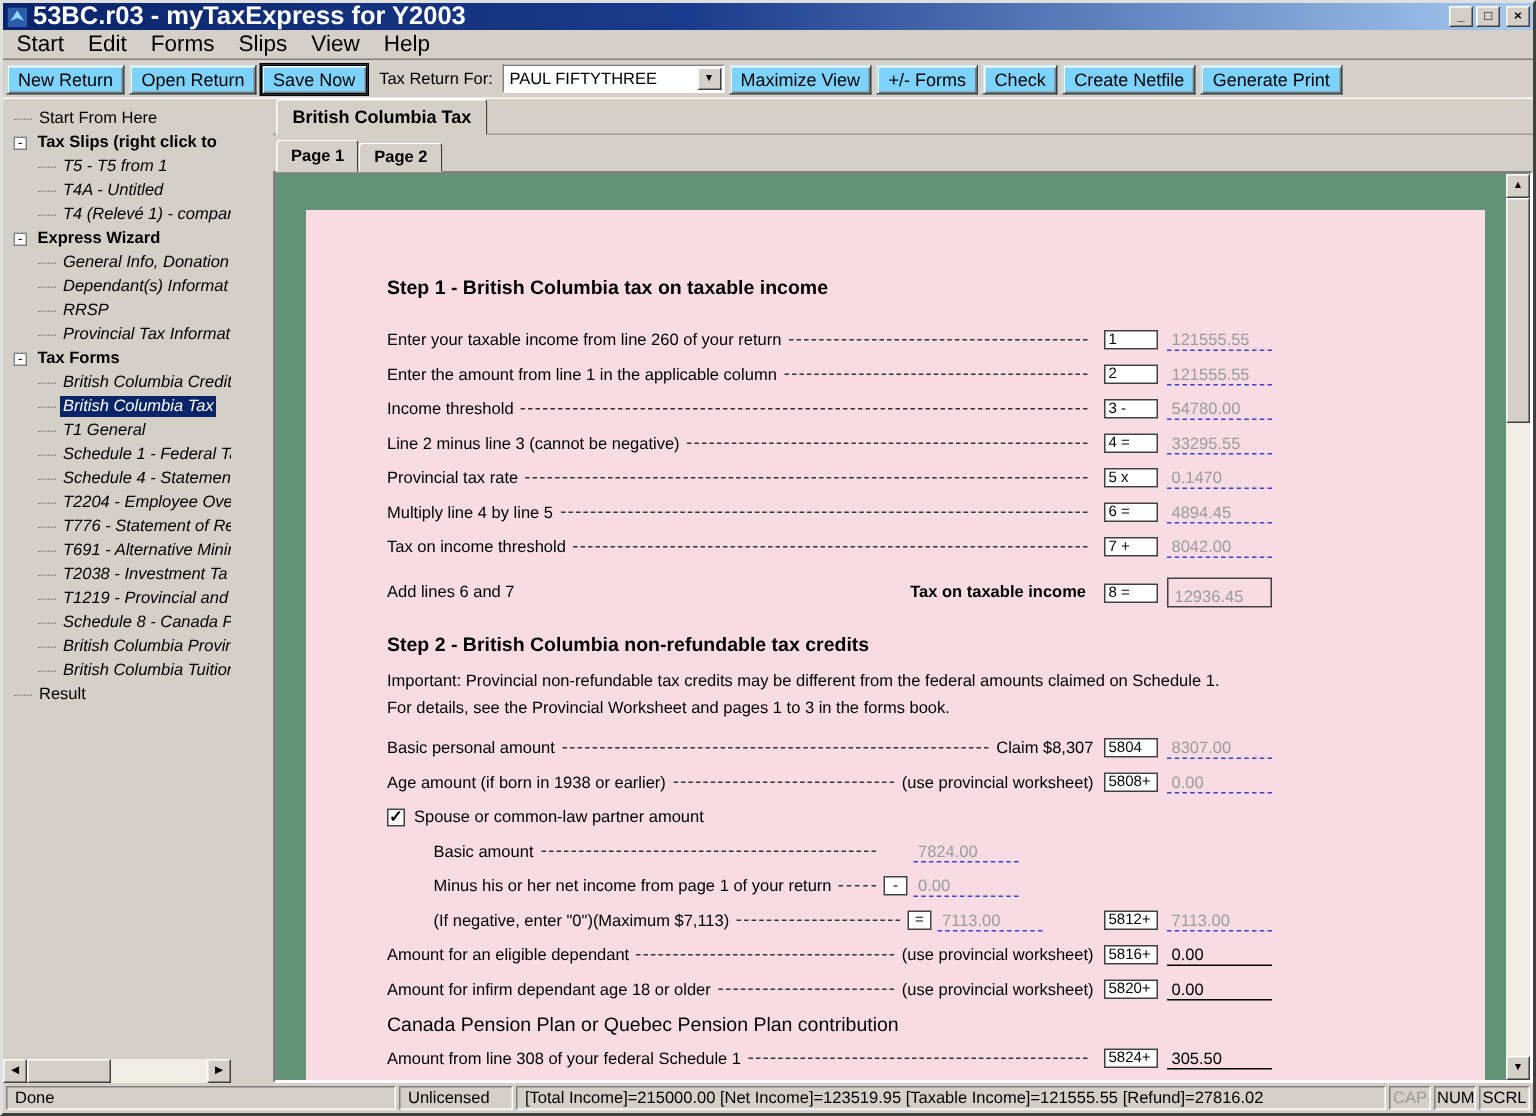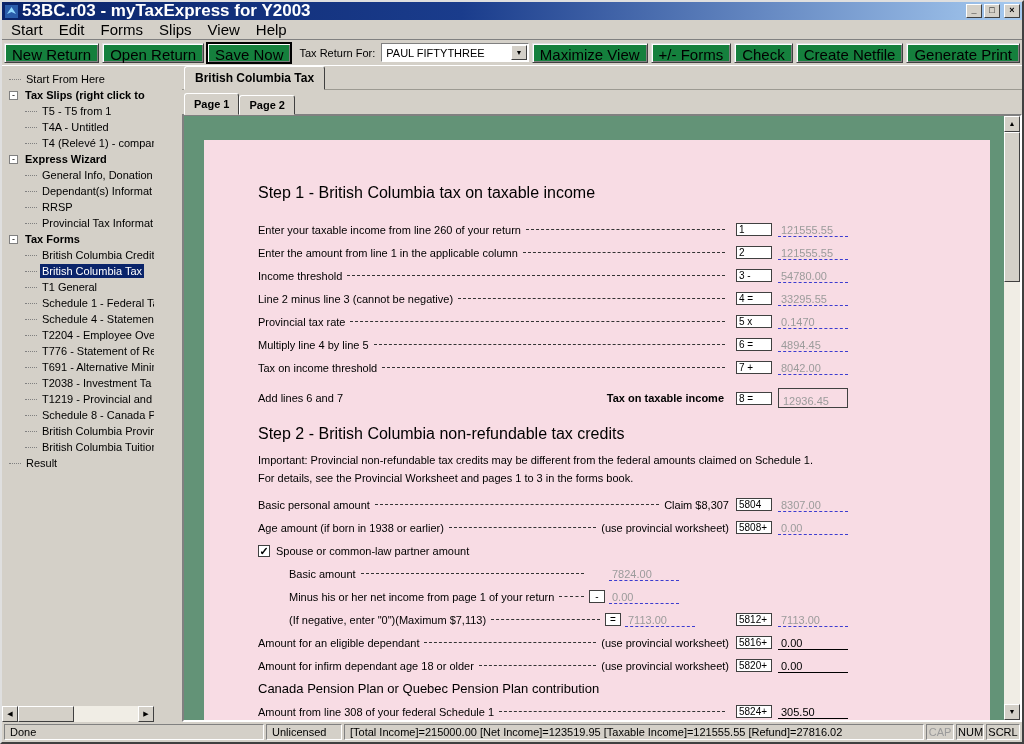--- a/index.html
+++ b/index.html
@@ -37,21 +37,21 @@
     font-size:15px; padding-left:1px; border-bottom:1px solid #808080;
   }
   .menu-item { padding:3px 8px; }
 
   
   .toolbar {
     height:26px; flex:0 0 26px; display:flex; align-items:center;
     gap:3px; padding:2px 2px; border-bottom:1px solid #fff;
   }
   .tb-btn {
-    height:20px; background:#15803d; font-size:15px; padding:2px 7px; white-space:nowrap;
+    height:20px; background:#7dd3fc; font-size:12px; padding:2px 7px; white-space:nowrap;
     border:1px solid; border-color:#dfdfdf #404040 #404040 #dfdfdf;
     box-shadow: inset 1px 1px 0 #ffffff, inset -1px -1px 0 #808080;
     color:#000;
   }
   .tb-btn.focused { border-color:#000; box-shadow: inset 1px 1px 0 #ffffff, inset -1px -1px 0 #808080, 0 0 0 1px #000; }
   .tb-label { font-size:11px; padding:0 3px 0 5px; white-space:nowrap; }
   .combo {
     width:148px; height:19px; background:#fff; display:flex; align-items:center;
     border:1px solid; border-color:#808080 #fff #fff #808080;
   }
@@ -61,21 +61,21 @@
     background:#d4d0c8; border:1px solid; border-color:#fff #404040 #404040 #fff;
     font-size:7px; line-height:13px; text-align:center; color:#000;
   }
 
   
   .main { flex:1; display:flex; min-height:0;gap:12px; }
   .sidebar { width:152px; flex:0 0 152px; display:flex; flex-direction:column; overflow:hidden; }
   .tree { flex:1; overflow:hidden; padding-top:5px; }
   .titem { display:flex; align-items:center; height:16px; font-size:11px; white-space:nowrap; overflow:hidden; color:#000; }
   .lvl0 { padding-left:7px; }
-  .lvl1 { padding-left:23px; }
+  .lvl1 { padding-left:23px;font-style:italic; }
   .lvl1::before, .plain::before {
     content:""; flex:0 0 12px; width:12px; border-top:1px dotted #808080; margin-right:3px;
   }
   .tbox {
     width:9px; height:9px; flex:0 0 9px; background:#fff; border:1px solid #808080;
     font-size:9px; line-height:7px; text-align:center; margin-right:5px; color:#000;
   }
   .tlabel { padding:1px 2px; }
   .tlabel.bold { font-weight:bold; }
   .tlabel.sel { background:#0a246a; color:#fff; }
@@ -110,21 +110,21 @@
   .form-outer {
     flex:1; position:relative; overflow:hidden; background:#639377;
     border:2px solid; border-color:#808080 #fff #fff #808080;
   }
   .vscroll { position:absolute; top:0; right:0; bottom:0; width:16px; background:#f0ede5; display:flex; flex-direction:column; }
   .vtrack { flex:1; position:relative; }
   .vthumb { position:absolute; top:0; left:0; width:16px; height:150px; background:#d4d0c8; border:1px solid; border-color:#fff #404040 #404040 #fff; }
 
   .page { position:absolute; left:20px; top:24px; right:30px; bottom:0; background:#f8dce4; overflow:hidden; }
   .page-inner { padding:44px 0 0 54px; width:648px; }
-  .step-heading { font-size:16px; font-weight:normal; color:#000; margin:0 0 16px 0; white-space:nowrap; }
+  .step-heading { font-size:13px; font-weight:bold; color:#000; margin:0 0 16px 0; white-space:nowrap; }
   .step-heading.second { margin-top:12px; margin-bottom:8px; }
 
   .frow { display:flex; align-items:center; height:23px; font-size:11px; white-space:nowrap; width:590px; color:#000; }
   .frow.total { height:30px; margin-top:4px; }
   .flabel { flex:0 0 auto; }
   .lead { flex:1 1 auto; min-width:6px; border-top:1px dashed #333; margin:0 5px; }
   .lead.blank { border-top:none; }
   .fsuffix { flex:0 0 auto; margin-right:1px; }
   .caption { font-weight:bold; margin-right:6px; }
   .codebox {

